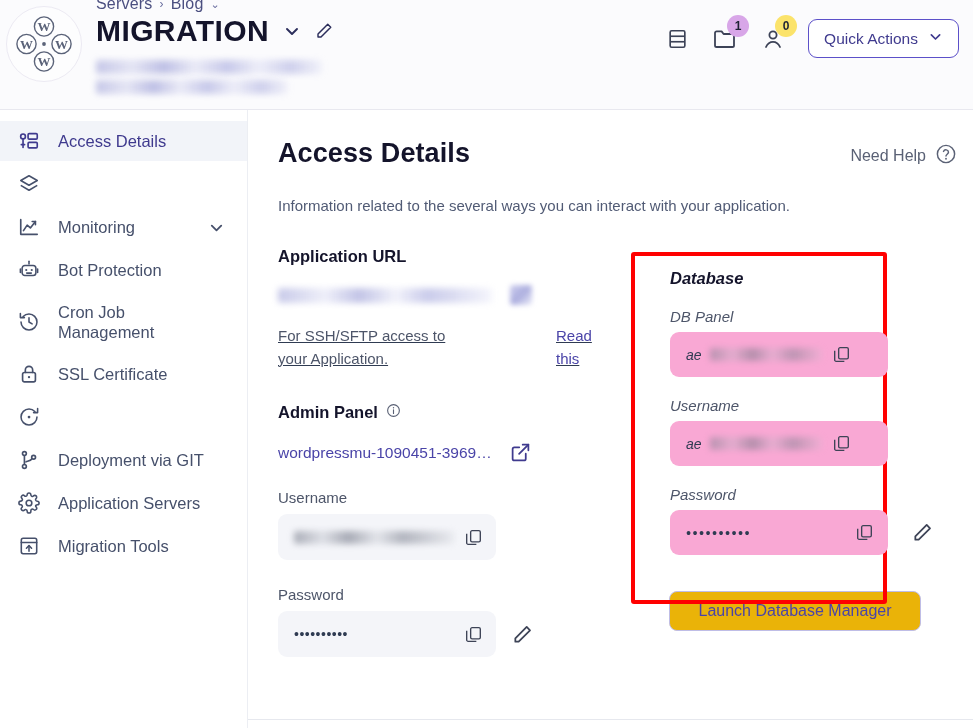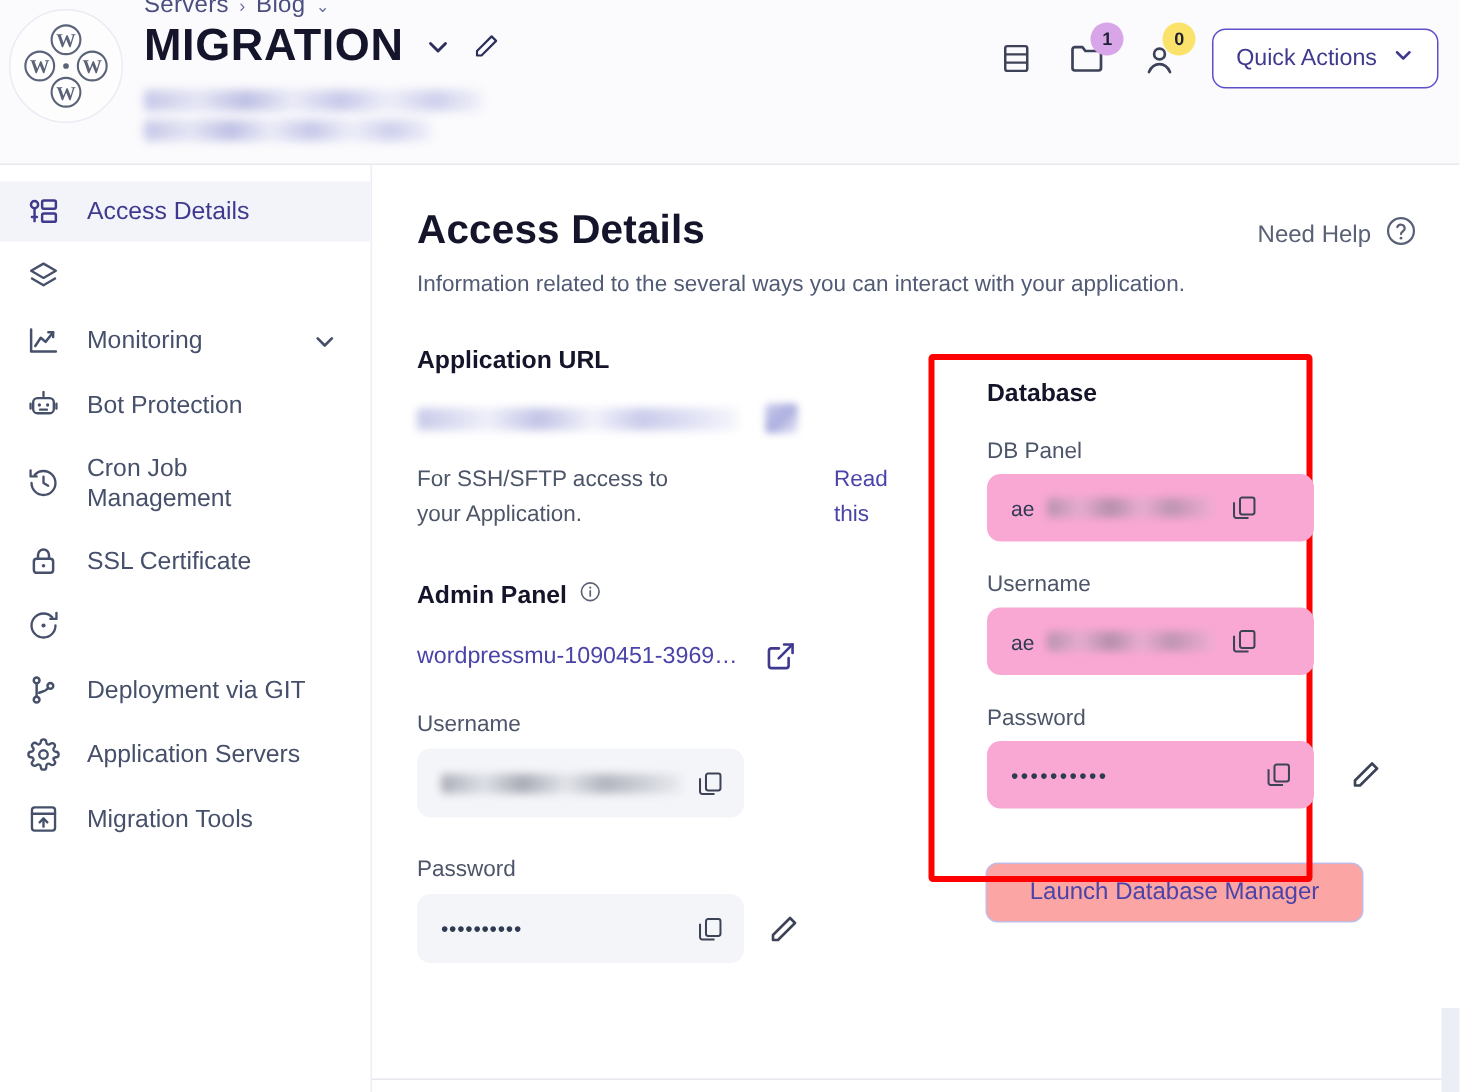--- a/index.html
+++ b/index.html
@@ -96,24 +96,24 @@
   .side-item.active { background: #f2f4f9; color: #3f3a8e; }
   .side-item.active .ico { color: #3f3a8e; }
   .side-label { line-height: 1.22; }
   .side-caret { margin-left: auto; color: #46506b; display: flex; padding-right: 8px;}
 
   .main {
     flex: 1; padding: 28px 30px 0 30px; position: relative; background: #fff;
   }
   .main-head { display: flex; align-items: flex-start; justify-content: space-between; }
   .page-title { font-size: 27px; font-weight: bold; color: #14142b; letter-spacing: .1px; }
-  .page-sub { font-size: 15px; color: #515b75; margin-top: 12px; }
+  .page-sub { font-size: 15px; color: #515b75; margin-top: 28px; }
   .need-help { display: flex; align-items: center; gap: 9px; font-size: 16px; color: #5a6175; cursor: pointer; margin-top: 5px;}
 
-  .cols { display: flex; margin-top: 33px; gap: 0; }
+  .cols { display: flex; margin-top: 33px; gap: 12px; }
   .col-left { width: 330px; flex: none; }
   .col-right { flex: 1; padding-left: 26px; position: relative; }
 
   .sec-title { font-size: 16.5px; font-weight: bold; color: #14142b; display: flex; align-items: center; gap: 8px; }
   .field-label { font-size: 15px; color: #4d5569; margin-bottom: 8px; }
 
   .blur-url {
     margin-top: 19px; display: flex; align-items: center; gap: 18px;
   }
   .blur-url .bar {
@@ -122,21 +122,21 @@
       rgba(132,136,205,.45) 0%, rgba(175,178,228,.20) 22%,
       rgba(120,124,200,.45) 38%, rgba(185,187,232,.18) 55%,
       rgba(128,132,206,.42) 70%, rgba(195,197,238,.16) 100%);
     filter: blur(3px);
   }
   .blur-url .ext {
     width: 22px; height: 20px; border-radius: 3px;
     background: linear-gradient(135deg, rgba(150,152,220,.45), rgba(104,108,196,.55), rgba(190,192,235,.3));
     filter: blur(2.6px);
   }
-  .ssh-row { margin-top: 20px; display: flex; align-items: flex-start; justify-content: space-between; }
+  .ssh-row { margin-top: 20px; display: flex; align-items: flex-start; justify-content: space-between; text-decoration: underline; }
   .ssh-text { font-size: 15px; color: #4d5569; line-height: 1.5; width: 200px; }
   .read-this { font-size: 15px; color: #4a44a8; line-height: 1.5; width: 52px; cursor: pointer; }
 
   .admin-link-row { display: flex; align-items: center; gap: 18px; margin-top: 20px; }
   .admin-link { font-size: 15.5px; color: #4a44a8; cursor: pointer; }
   .ext-icon { color: #3f3a8e; display: flex; cursor: pointer; }
 
   .value-box {
     background: #f4f5f9; border-radius: 9px;
     height: 46px; display: flex; align-items: center;
@@ -151,39 +151,39 @@
       rgba(112,117,132,.50) 68%, rgba(195,198,206,.20) 100%);
     filter: blur(3px); max-width: 186px;
   }
   .copy-icon { color: #3d4356; display: flex; cursor: pointer; flex: none; }
   .field-with-edit { display: flex; align-items: center; gap: 16px; }
   .edit-pencil { color: #3d4356; display: flex; cursor: pointer; flex: none; }
   .db-red-box {
     position: absolute; left: 11px; top: 5px; width: 256px; height: 352px;
     border: 4px solid #ff0000; border-radius: 3px; pointer-events: none;
   }
-  .db-inner { position: relative; padding: 22px 24px 0 24px; }
+  .db-inner { position: relative; padding: 22px 24px 0 24px; font-style: italic; }
   .db-field { margin-top: 20px; }
   .db-field .field-label { margin-bottom: 7px; }
   .db-value-box { background: #f9a8d4; border-radius: 9px; height: 45px;
                   display: flex; align-items: center; padding: 0 14px 0 16px; gap: 10px; width: 218px; }
   .db-prefix { font-size: 14px; color: #2f3b52; }
   .db-blur {
     flex: 1; height: 13px; border-radius: 3px; margin-left: -2px;
     background: linear-gradient(90deg,
       rgba(118,123,138,.50) 0%, rgba(180,184,194,.28) 20%,
       rgba(112,117,132,.50) 38%, rgba(186,190,200,.24) 56%,
       rgba(120,125,140,.46) 74%, rgba(205,208,215,.16) 100%);
     filter: blur(3px); max-width: 112px;
   }
   .db-dots { flex: 1; font-size: 14px; color: #2f3b52; letter-spacing: 1.6px; }
 
   .launch-btn {
     margin: 36px 0 0 23px; width: 252px; height: 40px;
-    border: 1.4px solid #bfbde6; border-radius: 8px; background: #fca5a5;
+    border: 1.4px solid #bfbde6; border-radius: 8px; background: #eab308;
     color: #4a44a8; font-size: 16px; cursor: pointer;
     display: flex; align-items: center; justify-content: center;
     font-family: "Liberation Sans", sans-serif;
   }
 
   .bottom-divider {
     position: absolute; left: 0; right: 14px; bottom: 8px; height: 1px; background: #e6e8ee;
   }
   .scroll-hint {
     position: absolute; right: 0; bottom: 0; width: 14px; height: 56px; background: #eceef6;

